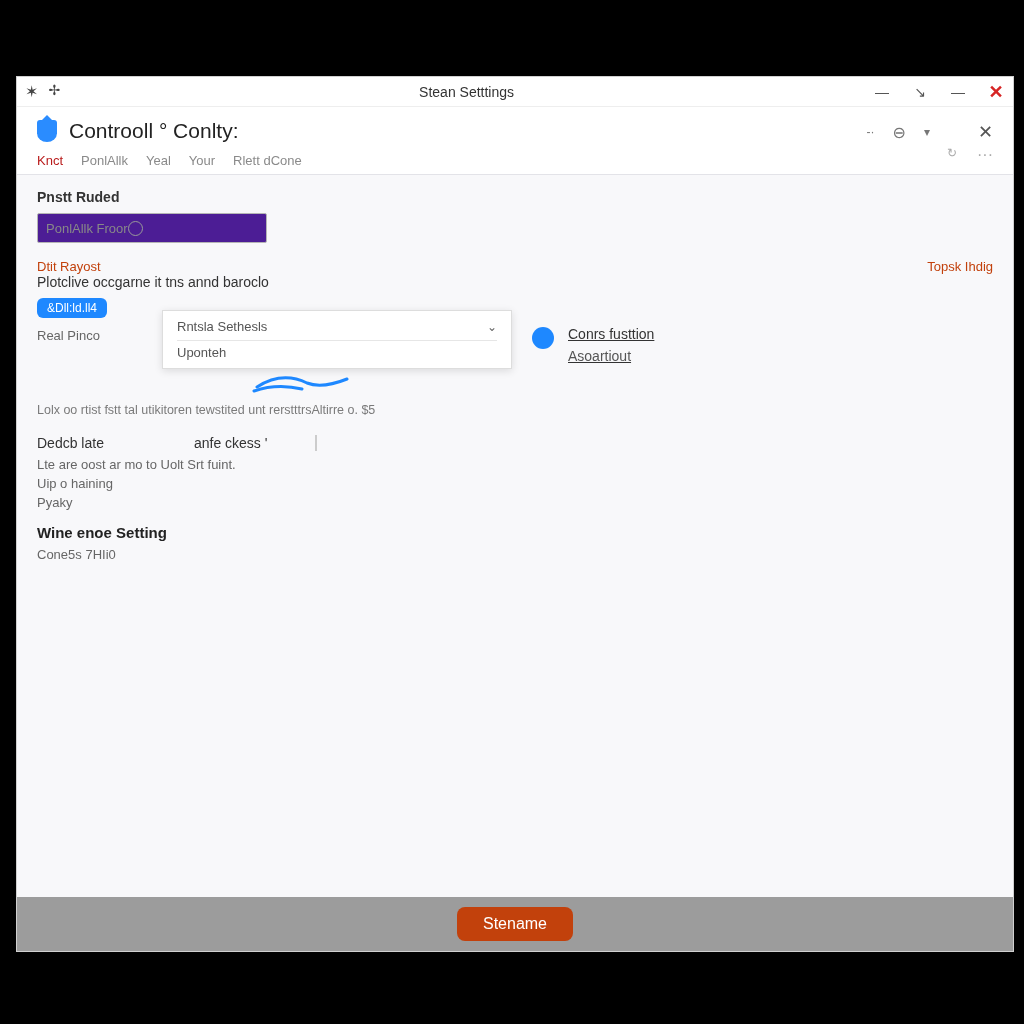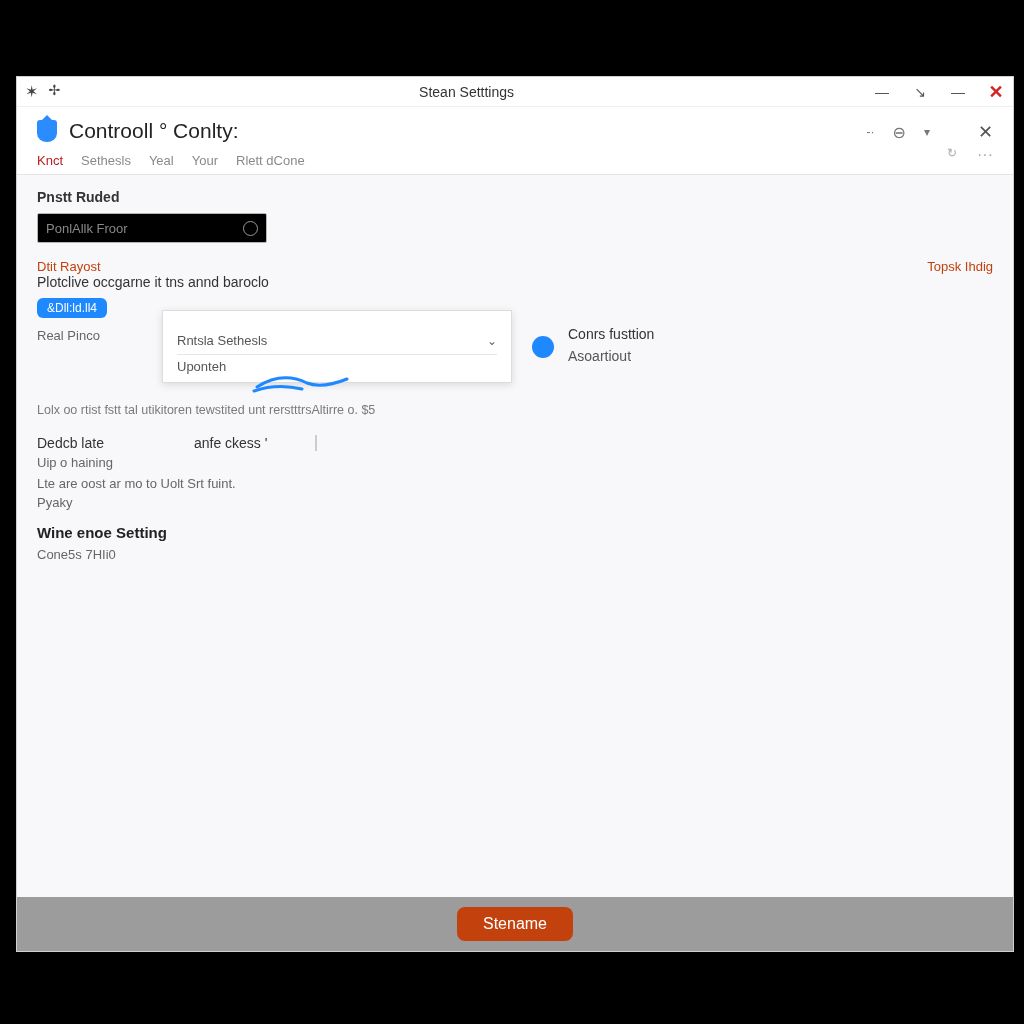--- a/index.html
+++ b/index.html
@@ -110,28 +110,28 @@
   .section-title {
     font-weight:600;
     font-size:14px;
     margin-bottom:8px;
     color:#333;
   }
   .search-box {
     width: 230px;
     height: 30px;
     border: 1px solid #b5b5b5;
-    background:#000000;
+    background:#4c1d95;
     border-radius:2px;
     display:flex;
     align-items:center;
     padding:8px 8px;
     color:#888;
     font-size:13px;
-    justify-content:space-between;
+    justify-content:flex-start;
     margin-bottom:16px;
   }
   .search-box .circ {
     width:15px;height:15px;border:1.5px solid #999;border-radius:50%;
   }
   .row-two-links { display:flex; gap:40px; font-size:13px; color:#c2410c; justify-content:space-between;}
   .desc-label { font-size:14px; color:#333; margin-bottom:8px; }
   .blue-tag {
     display:inline-block;
     background:#1e88ff;
@@ -142,21 +142,21 @@
     margin-bottom:4px;
   }
   .dropdown-card {
     position:absolute;
     left: 145px;
     top: 135px;
     width: 350px;
     background:#fff;
     border:1px solid #ddd;
     box-shadow: 0 2px 8px rgba(0,0,0,0.12);
-    padding: 20px 14px 8px 14px;
+    padding: 6px 14px 8px 14px;
   }
   .dropdown-card .dd-head {
     display:flex;
     justify-content:space-between;
     align-items:center;
     font-size:13px;
     color:#555;
     padding:2px 0 6px 0;
   }
   .dropdown-card .dd-head .chev { font-size:12px; color:#666; }
@@ -164,22 +164,23 @@
     border-top:1px solid #e6e6e6;
     padding-top:4px;
     font-size:13px;
     color:#555;
   }
   .side-toggle {
     position:absolute;
     left: 515px;
     top: 148px;
     display:flex;
-    align-items:center;
+    align-items:flex-start;
     gap:14px;
+    text-decoration:underline;
   }
   .side-toggle .dot {
     width:22px;height:22px;border-radius:50%;background:#1e88ff;margin-top:4px;
   }
   .side-toggle .labels { font-size:14px; color:#333; line-height:1.6; }
   .grey-under { font-size:13px; color:#666; }
   .scribble {
     position:absolute;
     left:235px; top:198px;
     width:100px; height:20px;
@@ -239,21 +240,21 @@
       <div class="header-right">
         <span style="font-size:12px;">-·</span>
         <span>⊖</span>
         <span class="chev">▾</span>
         <span class="x-soft" style="margin-left:30px;">✕</span>
       </div>
     </div>
     <div style="display:flex;justify-content:space-between;align-items:flex-end;">
       <div class="tabs">
         <span class="active">Knct</span>
-        <span>Sethesls</span>
+        <span>PonlAllk</span>
         <span>Yeal</span>
         <span>Your</span>
         <span>Rlett dCone</span>
       </div>
       <div class="second-right">
         <span style="font-size:12px;">↻</span>
         <span>···</span>
       </div>
     </div>
   </div>
@@ -300,22 +301,22 @@
       </svg>
     </div>
 
     <div class="tiny-note">Lolx oo rtist fstt tal utikitoren tewstited unt rerstttrsAltirre o. $5</div>
 
     <div class="pair-labels">
       <span style="font-weight:500;">Dedcb late</span>
       <span>anfe ckess '</span>
       <span class="bar"></span>
     </div>
+    <div class="small-grey" style="margin-top:6px;">Lte are oost ar mo to Uolt Srt fuint.</div>
     <div class="small-grey">Uip o haining</div>
-    <div class="small-grey" style="margin-top:6px;">Lte are oost ar mo to Uolt Srt fuint.</div>
     <div class="small-grey">Pyaky</div>
 
     <div class="section-h">Wine enoe Setting</div>
     <div class="small-grey">Cone5s 7HIi0</div>
 
   </div>
 
   <div class="footer">
     <button class="footer-btn">Stename</button>
   </div>

